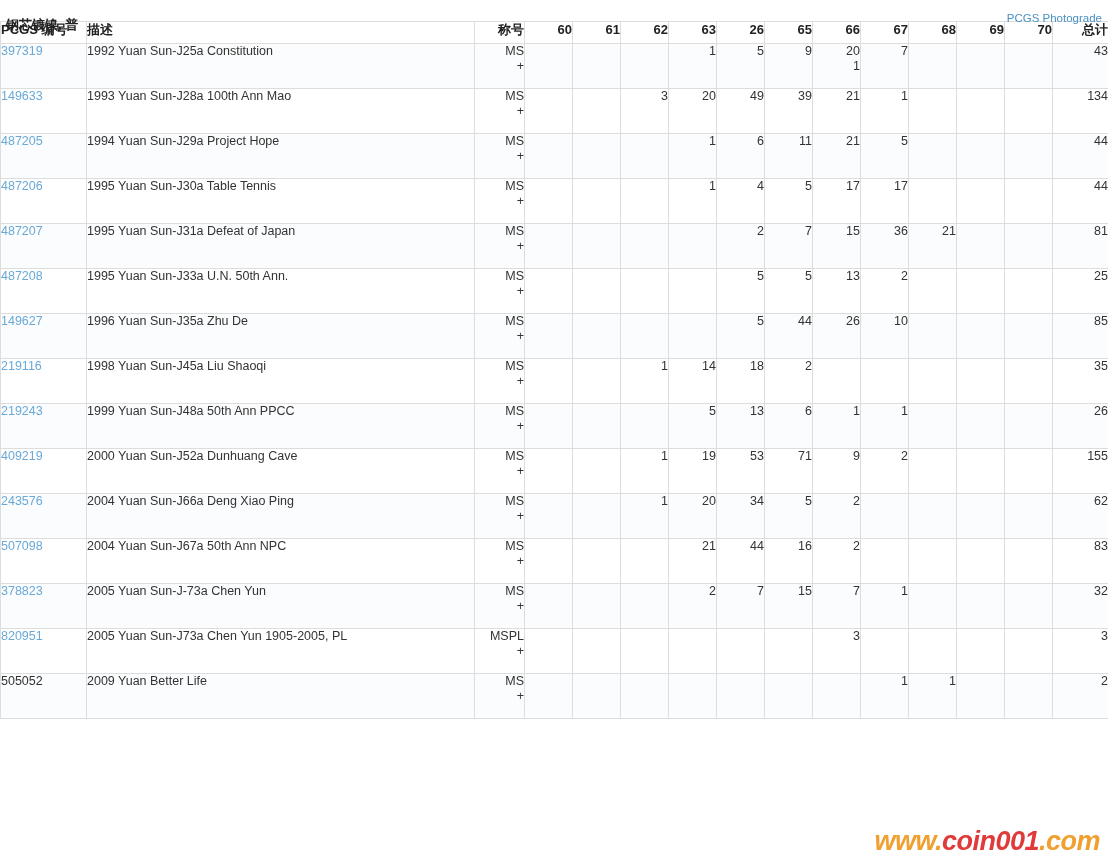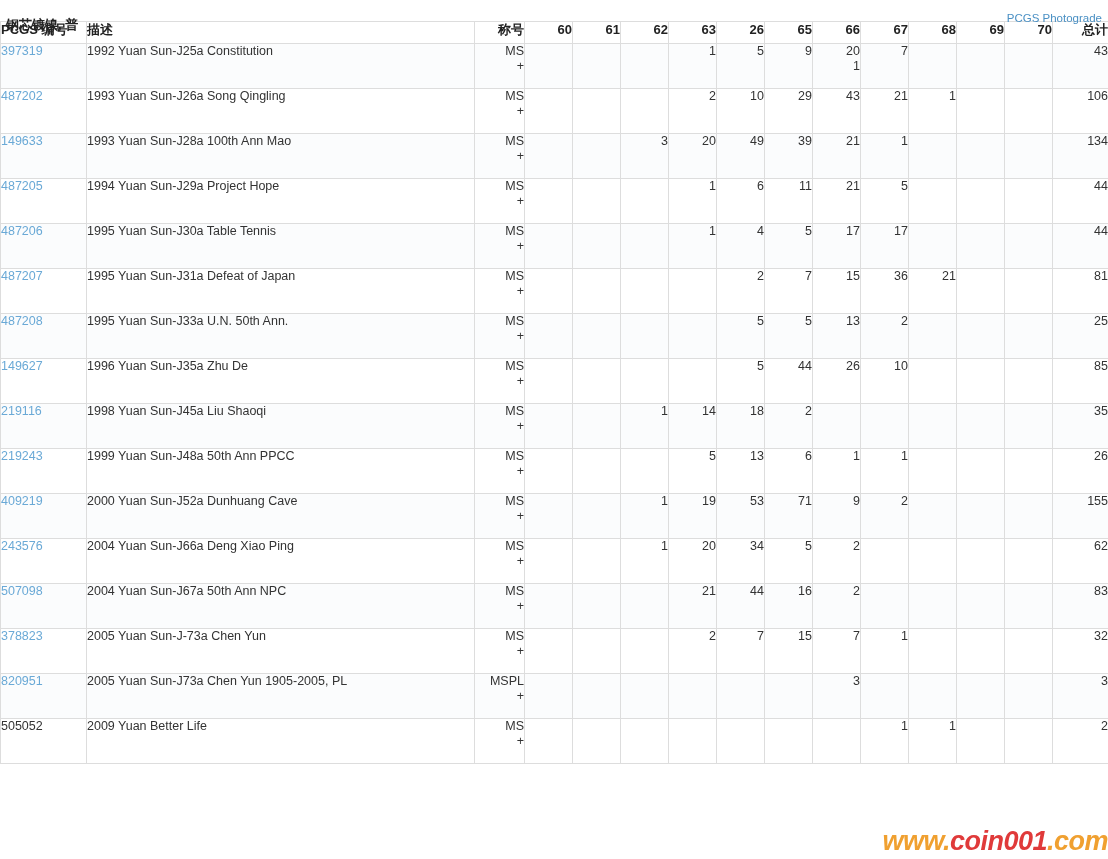--- a/index.html
+++ b/index.html
@@ -73,21 +73,21 @@
     font-size: 12.5px;
   }
   td.c-cert.plain { color: #333; }
   td.c-desc { color: #333; font-size: 12.5px; }
   td.c-grade { color: #333; font-size: 12.5px; white-space: pre-line; }
   td.c-num { color: #333; font-size: 12.5px; white-space: pre-line; }
   tbody tr:nth-child(odd) td { background: #fbfcfd; }
   tbody tr:nth-child(even) td { background: #ffffff; }
   .watermark {
     position: absolute;
-    right: 0;
+    right: 8px;
     bottom: 2px;
     font-family: "Liberation Sans", sans-serif;
     font-size: 27px;
     font-weight: bold;
     font-style: italic;
     color: #f0a030;
     letter-spacing: -0.5px;
     pointer-events: none;
     text-shadow: 0 0 1px rgba(255,255,255,.6);
   }
@@ -154,38 +154,20 @@
           <td class="c-num">9</td>
           <td class="c-num">20
 1</td>
           <td class="c-num">7</td>
           <td class="c-num"></td>
           <td class="c-num"></td>
           <td class="c-num"></td>
           <td class="c-num">43</td>
         </tr>
         <tr>
-          <td class="c-cert"><a href="#">487202</a></td>
-          <td class="c-desc">1993 Yuan Sun-J26a Song Qingling</td>
-          <td class="c-grade">MS
-+</td>
-          <td class="c-num"></td>
-          <td class="c-num"></td>
-          <td class="c-num"></td>
-          <td class="c-num">2</td>
-          <td class="c-num">10</td>
-          <td class="c-num">29</td>
-          <td class="c-num">43</td>
-          <td class="c-num">21</td>
-          <td class="c-num">1</td>
-          <td class="c-num"></td>
-          <td class="c-num"></td>
-          <td class="c-num">106</td>
-        </tr>
-        <tr>
           <td class="c-cert"><a href="#">149633</a></td>
           <td class="c-desc">1993 Yuan Sun-J28a 100th Ann Mao</td>
           <td class="c-grade">MS
 +</td>
           <td class="c-num"></td>
           <td class="c-num"></td>
           <td class="c-num">3</td>
           <td class="c-num">20</td>
           <td class="c-num">49</td>
           <td class="c-num">39</td>

